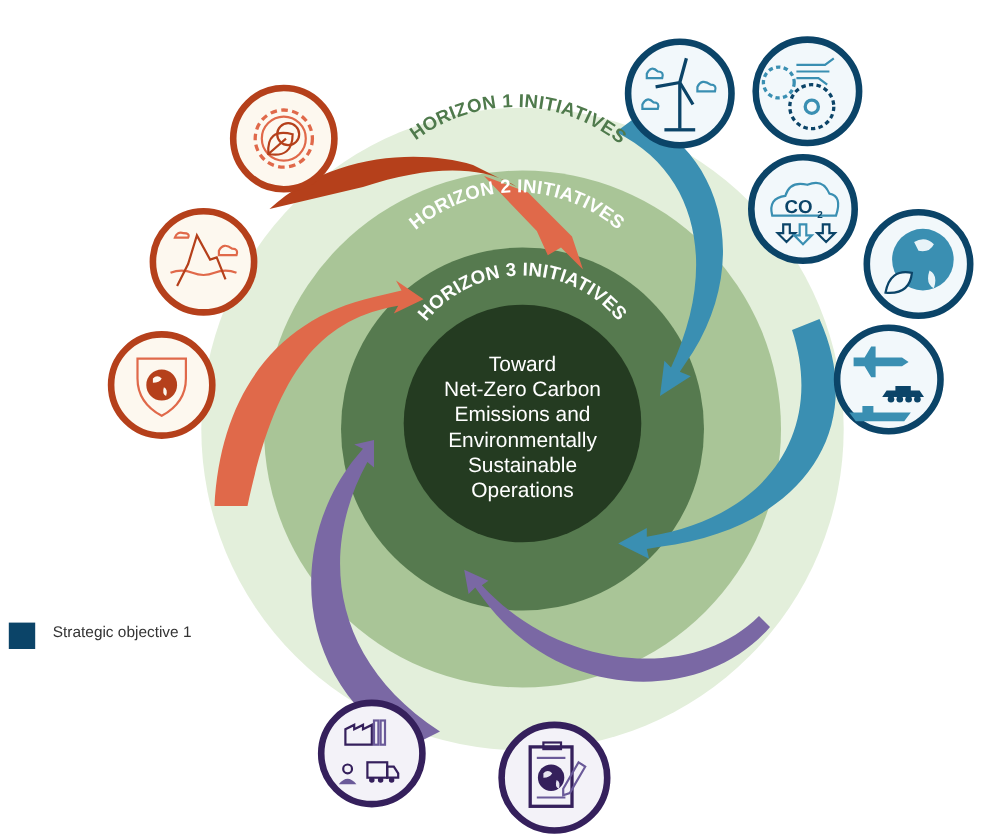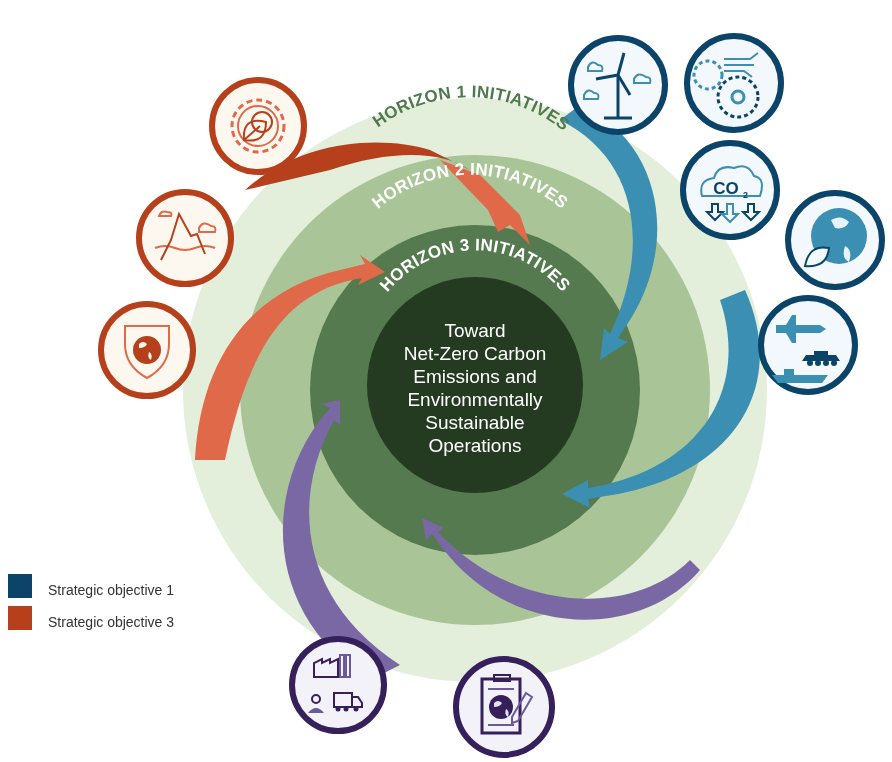--- a/index.html
+++ b/index.html
@@ -1,19 +1,19 @@
 <!DOCTYPE html>
 <html><head>
 <meta charset="utf-8">
 <style>
   html, body { margin:0; padding:0; background:#ffffff; }
   body { width:892px; height:762px; position:relative; overflow:hidden; font-family:"Liberation Sans", sans-serif; }
   #diagram { position:absolute; left:0; top:0; width:892px; height:762px; }
   .legend { position:absolute; left:8px; top:566px; }
-  .legend-item { display:flex; align-items:flex-end; height:32px; }
+  .legend-item { display:flex; align-items:flex-start; height:32px; }
   .legend-swatch { width:24px; height:24px; margin-right:16px; }
   .legend-label { font-size:14px; color:#333333; font-family:"Liberation Sans", sans-serif; }
   .center-text { font-family:"Liberation Sans", sans-serif; font-size:19px; fill:#ffffff; }
   .ring-label { font-family:"Liberation Sans", sans-serif; font-weight:bold; font-size:17px; letter-spacing:0.3px; }
 </style>
 </head>
 <body>
 
 <svg id="diagram" viewBox="0 0 892 762" xmlns="http://www.w3.org/2000/svg">
   <defs>
@@ -138,17 +138,13 @@
     <circle cx="0" cy="0" r="14" fill="#b5401b"></circle>
     <path d="M-8 -6 q4 -4 8 0 q-2 4 -8 4 z M2 2 q4 2 2 8 q-4 -2 -2 -8 z" fill="#fdf8ef"></path>
   </g>
 </svg>
 
 <div class="legend">
   <div class="legend-item">
     <div class="legend-swatch" id="sw0" style="background: rgb(11, 68, 104);"></div>
     <span class="legend-label">Strategic objective 1</span>
   </div>
-  <div class="legend-item">
-    <div class="legend-swatch" id="sw2" style="background: rgb(181, 64, 27);"></div>
-    <span class="legend-label">Strategic objective 3</span>
-  </div>
 </div>
 
 </body></html>

